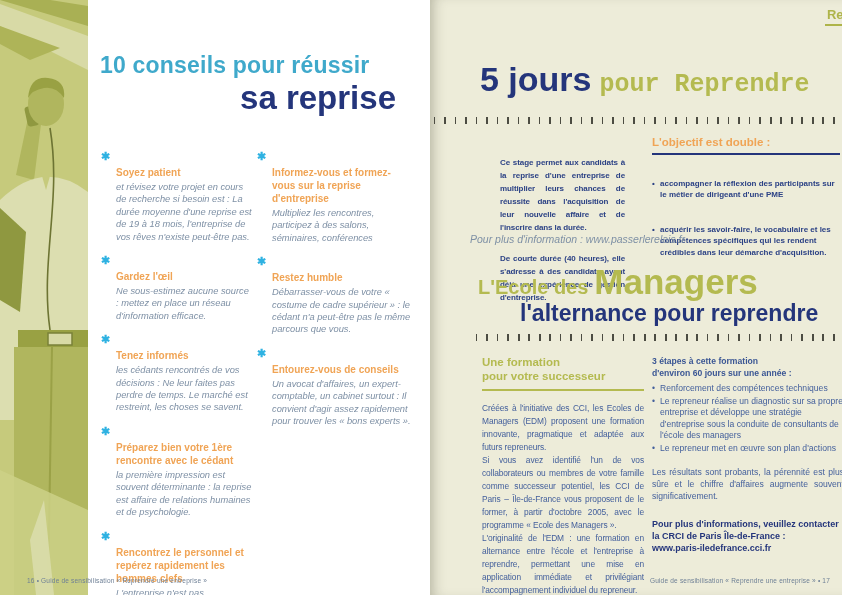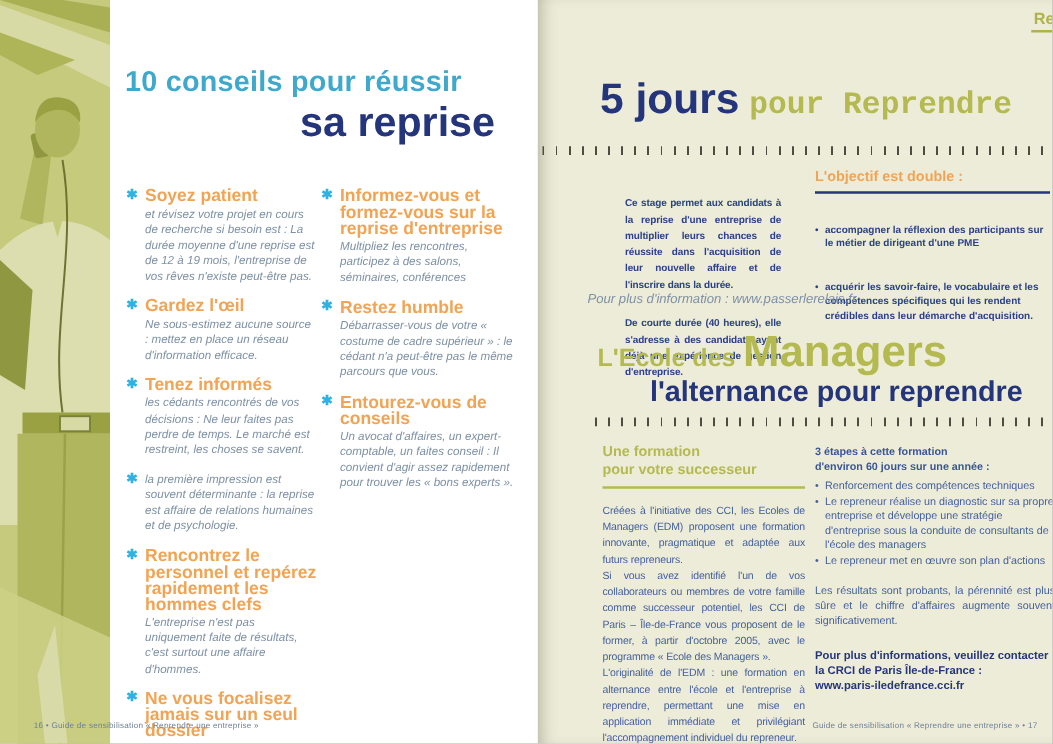--- a/index.html
+++ b/index.html
@@ -13,21 +13,21 @@
               box-shadow:inset 10px 0 14px -8px rgba(60,60,40,.35);padding-left:32px;}
   
   .lp-title{position:absolute;left:12px;top:52px;width:298px;}
   .lp-title .l1{color:#3fa9cb;font-size:23px;font-weight:bold;letter-spacing:.2px;}
   .lp-title .l2{color:#24357b;font-size:33px;font-weight:bold;text-align:right;margin-top:0px;padding-right:2px;}
   .tips-col{position:absolute;top:150px;}
   .col1{left:13px;width:152px;}
   .col2{left:169px;width:154px;}
   .tip{display:flex;margin-bottom:11px;}
   .tip .ast{flex:0 0 15px;color:#2fb2e2;font-size:11px;line-height:13px;font-weight:bold;}
-  .tip h4{margin:0 0 2px 0;color:#f0a455;font-size:14px;line-height:13px;font-weight:bold;}
+  .tip h4{margin:16px 0 2px 0;color:#f0a455;font-size:10px;line-height:13px;font-weight:bold;}
   .tip p{margin:0;color:#7e90a5;font-size:9.3px;line-height:12.4px;font-style:italic;}
   .footer{position:absolute;top:577px;font-size:6.5px;color:#6d7f95;letter-spacing:.2px;z-index:5;}
   .footer-left{left:27px;}
   .footer-right{right:12px;text-align:right;}
   
   .tab{position:absolute;top:7px;right:8px;color:#aeb449;font-size:13px;font-weight:bold;
        border-bottom:2px solid #aeb449;padding:0 2px 2px 2px;}
   .rp-h1{position:absolute;left:50px;top:60px;white-space:nowrap;}
   .rp-h1 .big{color:#24357b;font-size:34px;font-weight:bold;}
   .rp-h1 .rest{color:#b4ba50;font-size:25px;font-weight:bold;margin-left:8px;font-family:Liberation Mono, monospace;}
@@ -97,40 +97,41 @@
     <div class="lp-title">
       <div class="l1">10 conseils pour réussir</div>
       <div class="l2">sa reprise</div>
     </div>
 
     <div class="tips-col col1">
       <div class="tip">
         <span class="ast">✱</span>
         <div>
             <h4>Soyez patient</h4>
-        <p>et révisez votre projet en cours de recherche si besoin est : La durée moyenne d'une reprise est de 12 à 19 mois, l'entreprise de vos rêves n'existe peut-être pas.</p>
+        <p>et révisez votre projet en cours de recherche si besoin est : La durée moyenne d'une reprise est de 19 à 18 mois, l'entreprise de vos rêves n'existe peut-être pas.</p>
           </div>
       </div>
       <div class="tip">
         <span class="ast">✱</span>
         <div>
             <h4>Gardez l'œil</h4>
         <p>Ne sous-estimez aucune source : mettez en place un réseau d'information efficace.</p>
           </div>
       </div>
       <div class="tip">
         <span class="ast">✱</span>
         <div>
             <h4>Tenez informés</h4>
         <p>les cédants rencontrés de vos décisions : Ne leur faites pas perdre de temps. Le marché est restreint, les choses se savent.</p>
           </div>
       </div>
       <div class="tip">
         <span class="ast">✱</span>
         <div>
+            <h4>Préparez bien votre 1ère rencontre avec le cédant</h4>
         <p>la première impression est souvent déterminante : la reprise est affaire de relations humaines et de psychologie.</p>
           </div>
       </div>
       <div class="tip">
         <span class="ast">✱</span>
         <div>
             <h4>Rencontrez le personnel et repérez rapidement les hommes clefs</h4>
         <p>L'entreprise n'est pas uniquement faite de résultats, c'est surtout une affaire d'hommes.</p>
           </div>
       </div>
@@ -154,21 +155,21 @@
         <span class="ast">✱</span>
         <div>
             <h4>Restez humble</h4>
         <p>Débarrasser-vous de votre « costume de cadre supérieur » : le cédant n'a peut-être pas le même parcours que vous.</p>
           </div>
       </div>
       <div class="tip">
         <span class="ast">✱</span>
         <div>
             <h4>Entourez-vous de conseils</h4>
-        <p>Un avocat d'affaires, un expert-comptable, un faites conseil : Il convient d'agir assez rapidement pour trouver les « bons experts ».</p>
+        <p>Un avocat d'affaires, un expert-comptable, un cabinet surtout : Il convient d'agir assez rapidement pour trouver les « bons experts ».</p>
           </div>
       </div>
     </div>
   </div>
 
   <div class="right-page">
     <div class="tab">Reprendre</div>
 
     <div class="rp-h1">
       <span class="big">5 jours</span><span class="rest">pour Reprendre</span>

